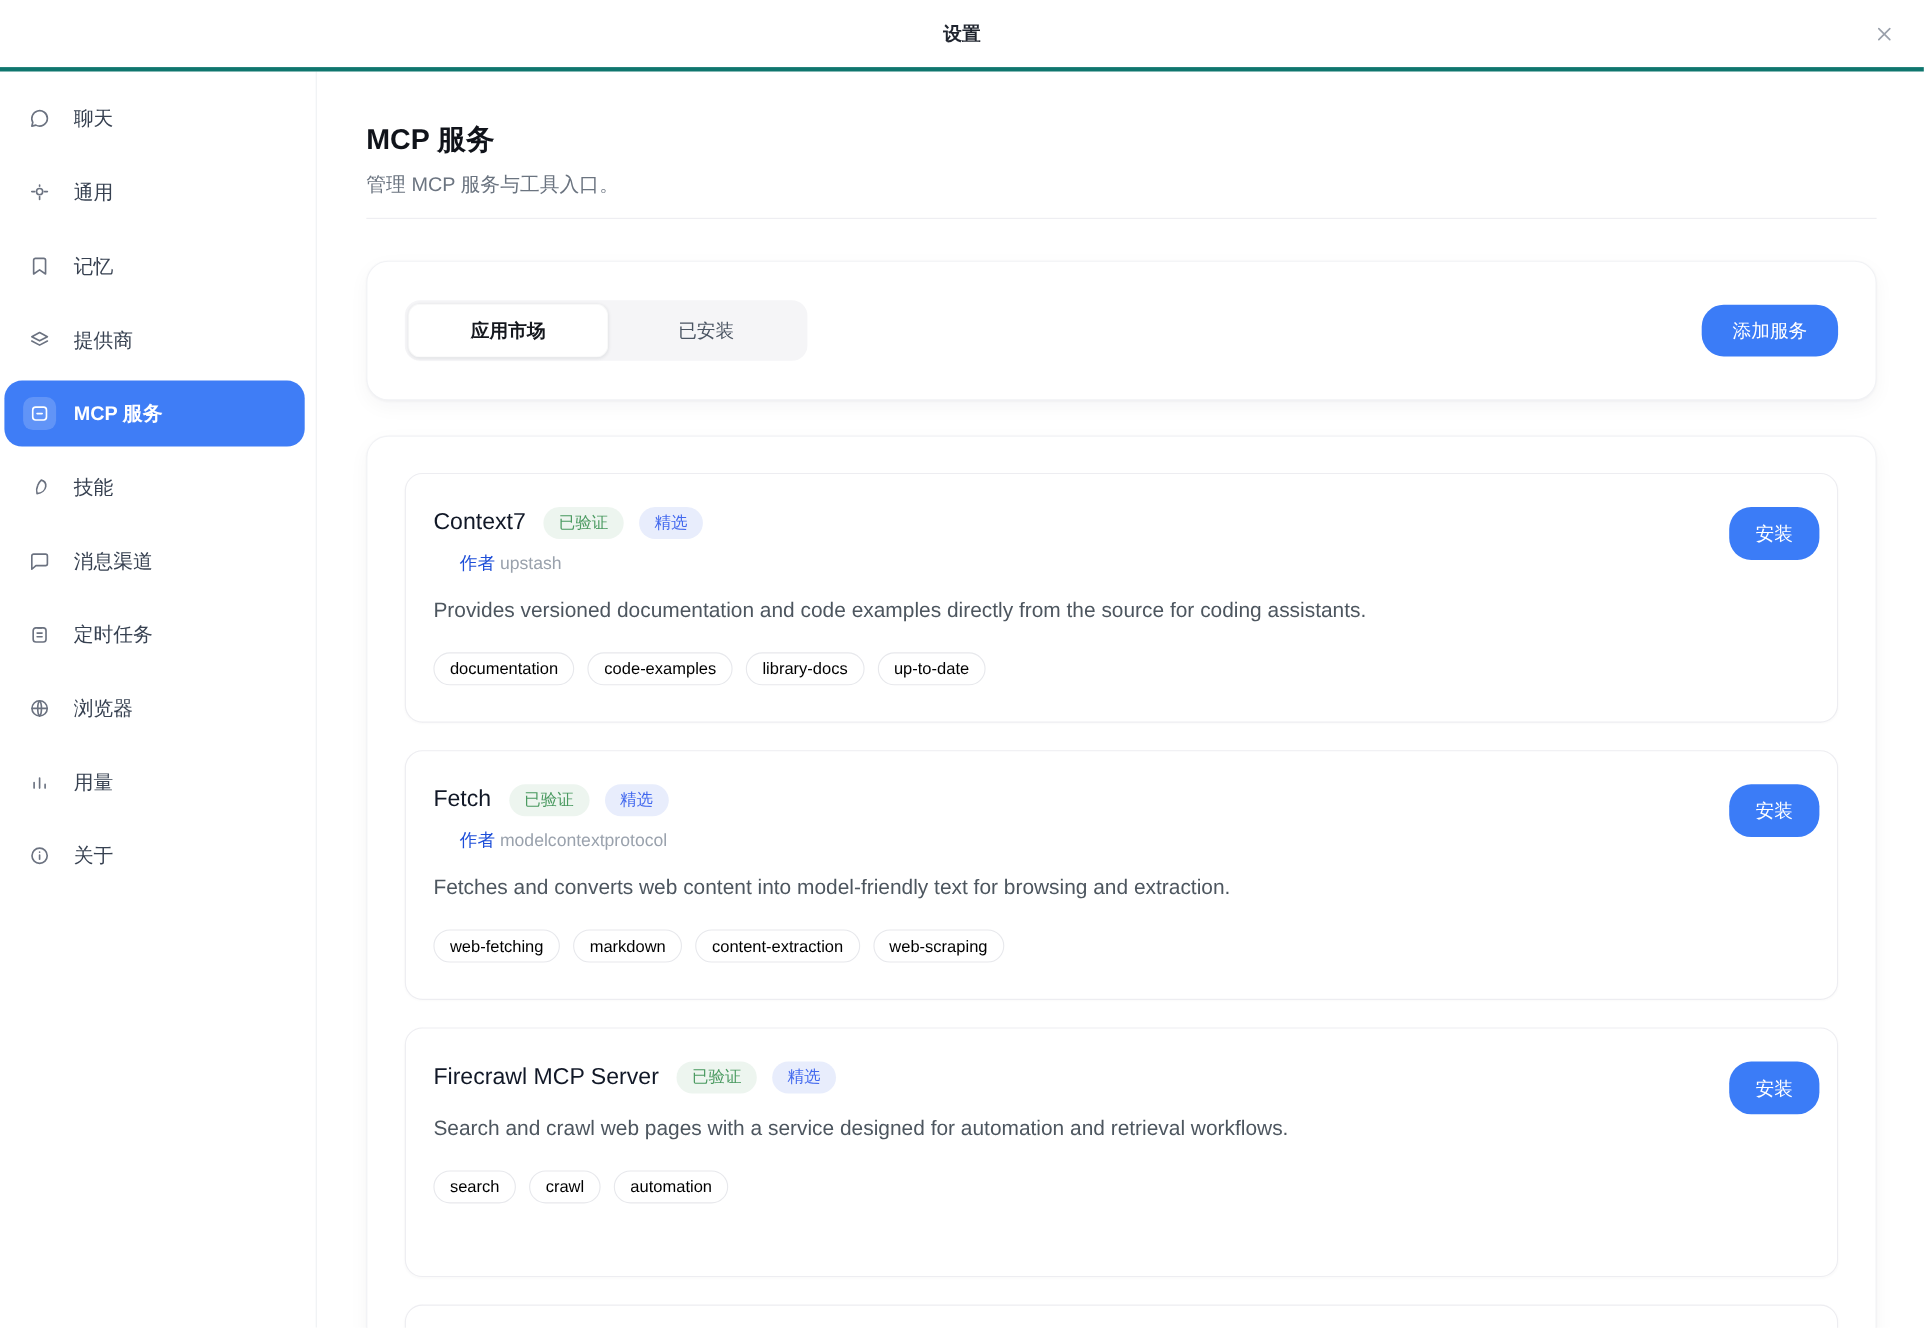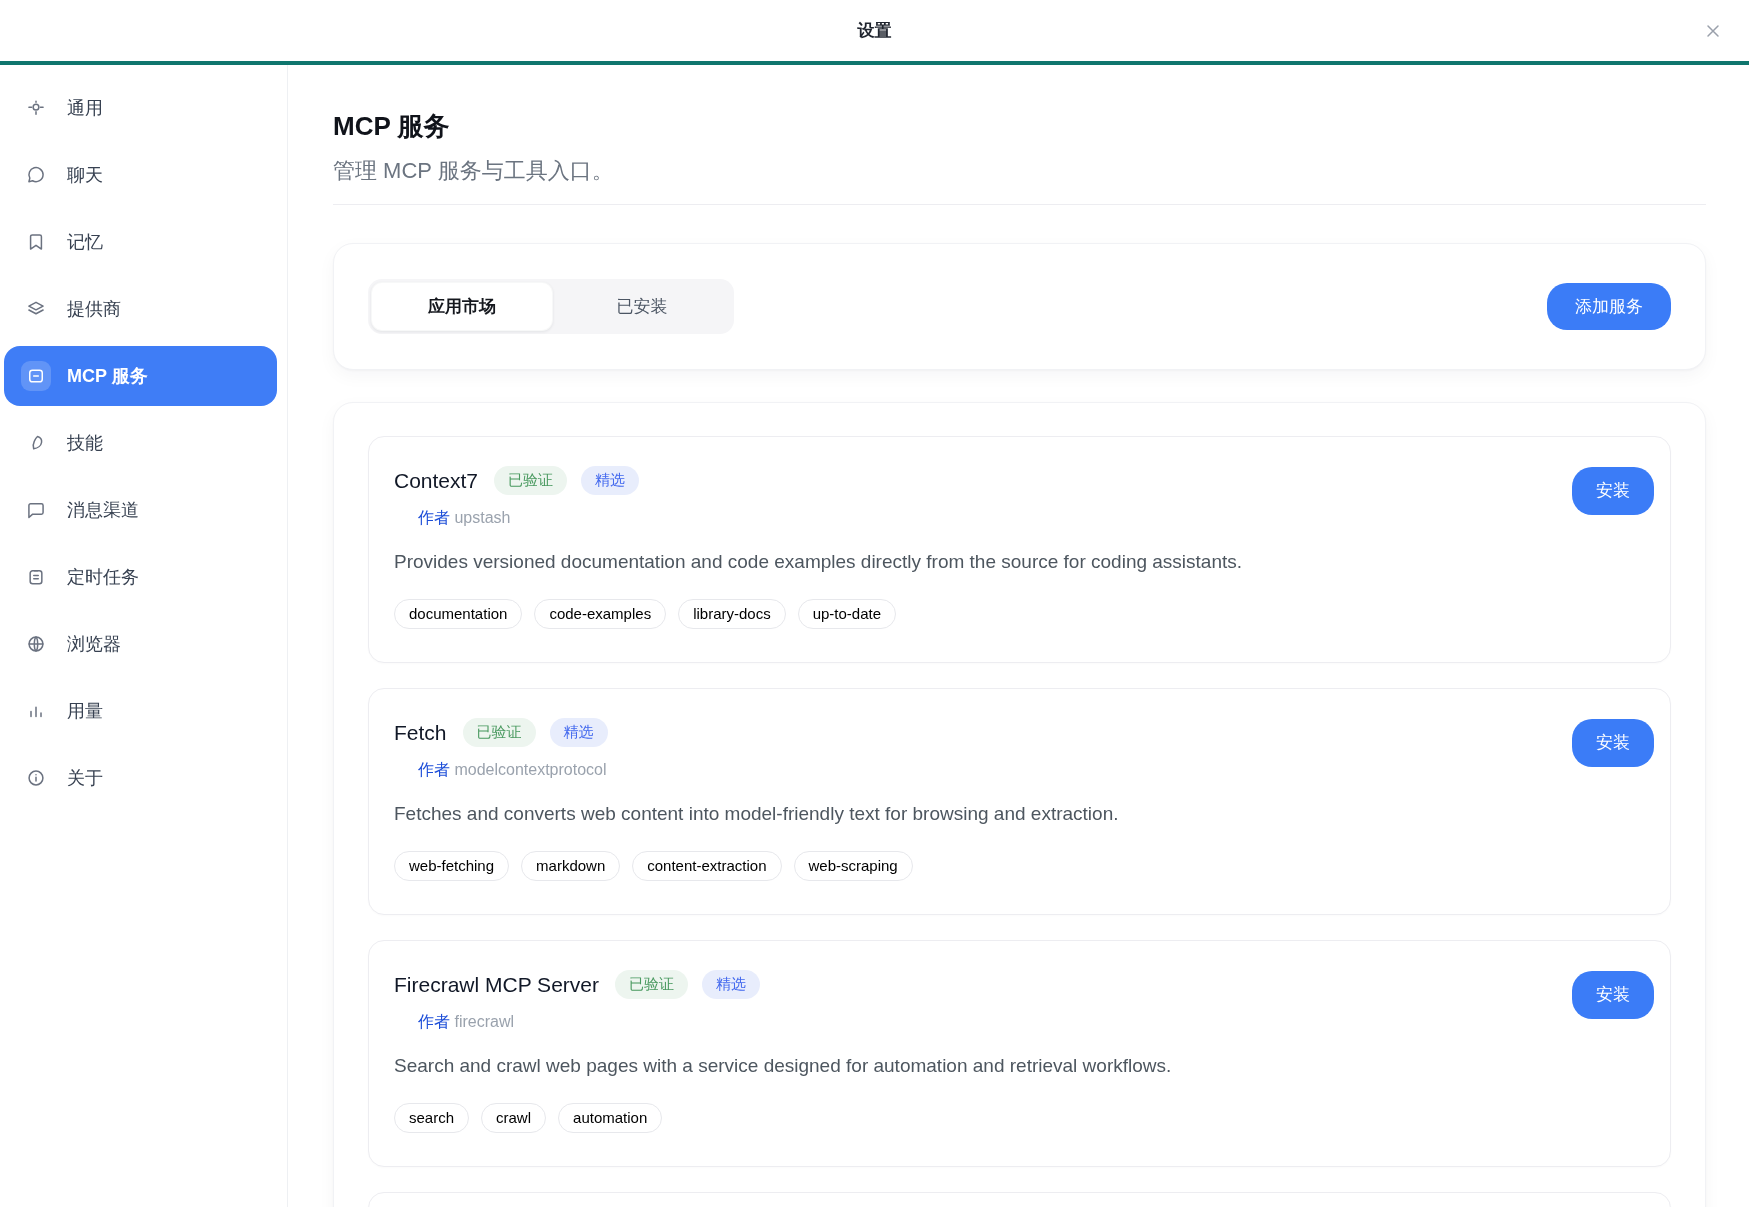--- a/index.html
+++ b/index.html
@@ -27,21 +27,21 @@
     align-items:center; justify-content:center; flex:none; }
   .nav-item svg { width:20px; height:20px; stroke:#6b7280; fill:none;
     stroke-width:1.8; stroke-linecap:round; stroke-linejoin:round; }
   .nav-item.active { background:#3f7df6; color:#fff; font-weight:600; }
   .nav-item.active .icon-chip { background:rgba(255,255,255,.18); }
   .nav-item.active svg { stroke:#fff; }
 
   
   .main { flex:1; padding:47px 43px 0 45px; }
   .page-title { font-size:26px; font-weight:700; color:#10131a; line-height:1.15; }
-  .page-sub { margin-top:14px; font-size:22px; color:#6b7480; line-height:1.4; }
+  .page-sub { margin-top:14px; font-size:18px; color:#6b7480; line-height:1.4; }
   .rule { margin-top:17px; border:none; border-top:1px solid #ededf1; }
 
   .toolbar-card { margin-top:38px; height:127px; border:1px solid #f1f2f5;
     border-radius:20px; background:#fff; display:flex; align-items:center;
     justify-content:space-between; padding:0 34px;
     box-shadow:0 6px 18px rgba(15,23,42,.04), 0 1px 2px rgba(15,23,42,.03); }
   .tab-group { background:#f5f5f7; border-radius:14px; padding:3px; display:flex;
     height:55px; }
   .tab { border-radius:11px; display:flex; align-items:center; justify-content:center;
     font-size:17px; color:#4b5563; cursor:pointer; }
@@ -93,34 +93,34 @@
   </header>
 
   <div class="shell">
 
     <aside class="sidebar">
       <nav class="nav">
 
         <div class="nav-item">
           <span class="icon-chip">
             <svg viewBox="0 0 24 24">
+                <path d="M20.5 11.5a8.5 8.5 0 0 1-12.6 7.4L3.5 20l1.1-4.2a8.5 8.5 0 1 1 15.9-4.3z"></path>
+              </svg>
+          </span>
+          <span>聊天</span>
+        </div>
+
+        <div class="nav-item">
+          <span class="icon-chip">
+            <svg viewBox="0 0 24 24">
                 <circle cx="12" cy="11" r="3.4"></circle>
                 <path d="M3.5 11h3.2M17.3 11h3.2M12 16.4v3.1M12 3.8v1.4"></path>
               </svg>
           </span>
           <span>通用</span>
-        </div>
-
-        <div class="nav-item">
-          <span class="icon-chip">
-            <svg viewBox="0 0 24 24">
-                <path d="M20.5 11.5a8.5 8.5 0 0 1-12.6 7.4L3.5 20l1.1-4.2a8.5 8.5 0 1 1 15.9-4.3z"></path>
-              </svg>
-          </span>
-          <span>聊天</span>
         </div>
 
         <div class="nav-item">
           <span class="icon-chip">
             <svg viewBox="0 0 24 24">
                 <path d="M18.5 20.5 12 16l-6.5 4.5v-15a2 2 0 0 1 2-2h9a2 2 0 0 1 2 2z"></path>
               </svg>
           </span>
           <span>记忆</span>
         </div>
@@ -260,24 +260,20 @@
           </div>
           <button class="btn-install">安装</button>
         </article>
 
         <article class="svc-card">
           <div class="title-row">
             <span class="svc-name">Firecrawl MCP Server</span>
             <span class="badge verified">已验证</span>
             <span class="badge featured">精选</span>
           </div>
-          <div class="author-row">
-            <span class="author-prefix">作者</span>
-            <span class="author-name">firecrawl</span>
-          </div>
           <p class="svc-desc">Search and crawl web pages with a service designed for automation and retrieval workflows.</p>
           <div class="tag-row">
             <span class="tag">search</span>
             <span class="tag">crawl</span>
             <span class="tag">automation</span>
           </div>
           <button class="btn-install">安装</button>
         </article>
 
         <article class="svc-card stub"></article>

